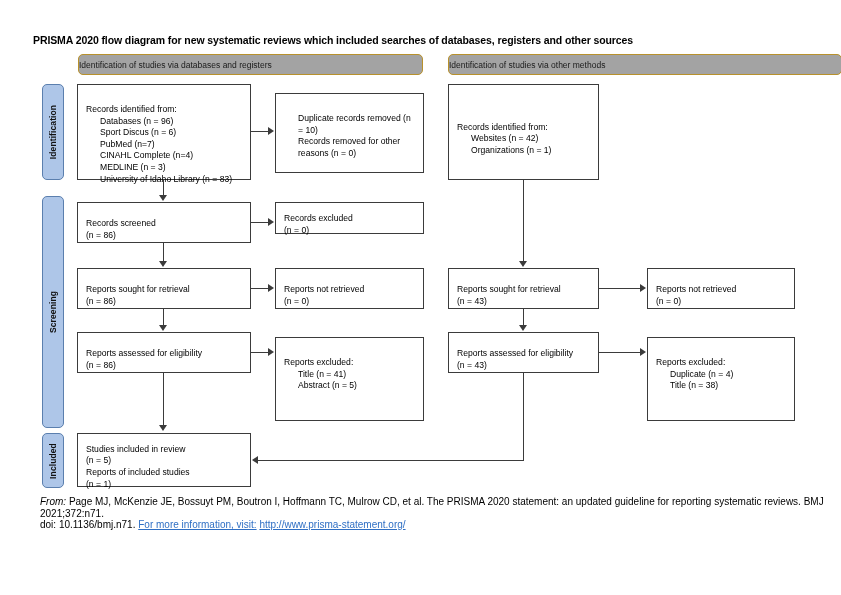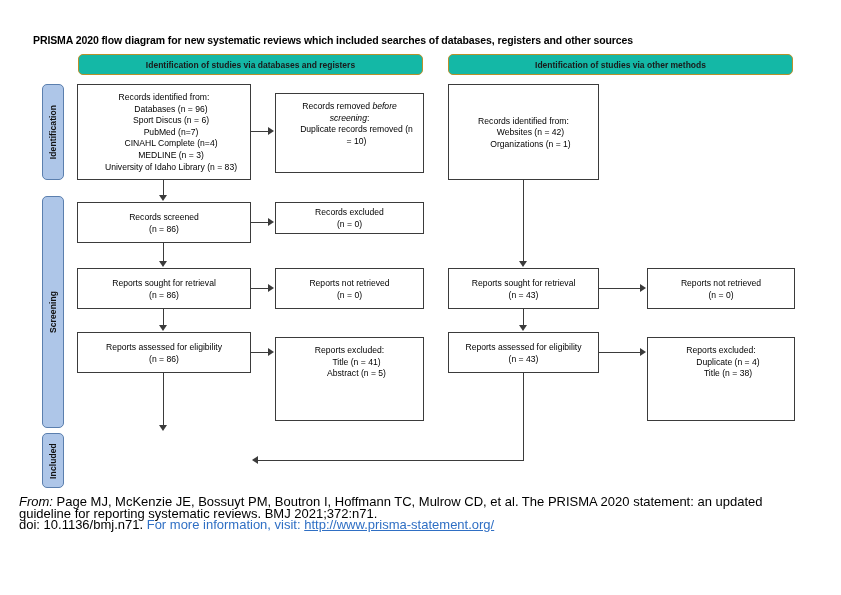--- a/index.html
+++ b/index.html
@@ -26,34 +26,34 @@
     top: 34px;
     font-size: 10.5px;
     font-weight: bold;
     letter-spacing: -0.1px;
     white-space: nowrap;
   }
 
   
   .section-header {
     position: absolute;
-    background: #14b8a6;
+    background: #a3a3a3;
     border: 1px solid #b8912c;
     border-radius: 5px;
     font-size: 8.5px;
-    font-weight: bold;
+    font-weight: normal;
     color: #1a1a1a;
     display: flex;
     align-items: center;
-    justify-content: center;
+    justify-content: flex-start;
     text-align: center;
     box-sizing: border-box;
   }
   #hdr-db   { left: 78px;  top: 54px; width: 345px; height: 21px; }
-  #hdr-oth  { left: 448px; top: 54px; width: 345px; height: 21px; }
+  #hdr-oth  { left: 448px; top: 54px; width: 394px; height: 21px; }
 
   
   .stage-bar {
     position: absolute;
     background: #aec6e8;
     border: 1px solid #5b7fae;
     border-radius: 5px;
     box-sizing: border-box;
   }
   .stage-bar span {
@@ -73,22 +73,21 @@
 
   
   .flow-box {
     position: absolute;
     background: #ffffff;
     border: 1.3px solid #3b3b3b;
     box-sizing: border-box;
     font-size: 8.6px;
     line-height: 11.6px;
     color: #000000;
-    padding: 7px 8px 5px 8px;
-    text-align: center;
+    padding: 19px 8px 5px 8px;
   }
   .flow-box .ln { white-space: nowrap; }
   .flow-box .ind { padding-left: 14px; }
   .flow-box .wrap { white-space: normal; }
   .flow-box i { font-style: italic; }
   .vcenter { display: flex; flex-direction: column; justify-content: center; }
 
   
   #box-ident-db        { left: 77px; top: 84px;  width: 174px; height: 96px; }
   #box-screened        { left: 77px; top: 202px; width: 174px; height: 41px; }
@@ -128,29 +127,29 @@
   }
   .arrow.down {
     border-left: 4px solid transparent;
     border-right: 4px solid transparent;
     border-top: 6px solid #3b3b3b;
   }
 
   
   .footer {
     position: absolute;
-    left: 19px;
+    left: 40px;
     top: 496px;
     width: 790px;
-    font-size: 13px;
+    font-size: 10px;
     line-height: 11.5px;
     color: #000000;
   }
   .footer i { font-style: italic; }
-  .footer .lnk { color: #2f6fc4; }
+  .footer .lnk { color: #2f6fc4; text-decoration: underline; }
   .footer .url { color: #2f6fc4; text-decoration: underline; }
 </style>
 </head>
 <body>
 
 <div id="page">
 
   <div class="doc-title">PRISMA 2020 flow diagram for new systematic reviews which included searches of databases, registers and other sources</div>
 
   <div class="section-header" id="hdr-db">
@@ -188,24 +187,30 @@
   <div class="flow-box vcenter" id="box-sought-db">
     <div class="ln">Reports sought for retrieval</div>
     <div class="ln">(n = 86)</div>
   </div>
 
   <div class="flow-box vcenter" id="box-assessed-db">
     <div class="ln">Reports assessed for eligibility</div>
     <div class="ln">(n = 86)</div>
   </div>
 
+  <div class="flow-box vcenter" id="box-included">
+    <div class="ln">Studies included in review</div>
+    <div class="ln">(n = 5)</div>
+    <div class="ln">Reports of included studies</div>
+    <div class="ln">(n = 1)</div>
+  </div>
 
   <div class="flow-box" id="box-removed">
-    <div class="wrap"><span>Records removed </span><i>before screening</i><span>:</span></div>
     <div class="wrap ind">Duplicate records removed (n = 10)</div>
+    <div class="wrap ind">Records removed for other reasons (n = 0)</div>
   </div>
 
   <div class="flow-box vcenter" id="box-excluded-screen">
     <div class="ln">Records excluded</div>
     <div class="ln">(n = 0)</div>
   </div>
 
   <div class="flow-box vcenter" id="box-notretrieved-db">
     <div class="ln">Reports not retrieved</div>
     <div class="ln">(n = 0)</div>

